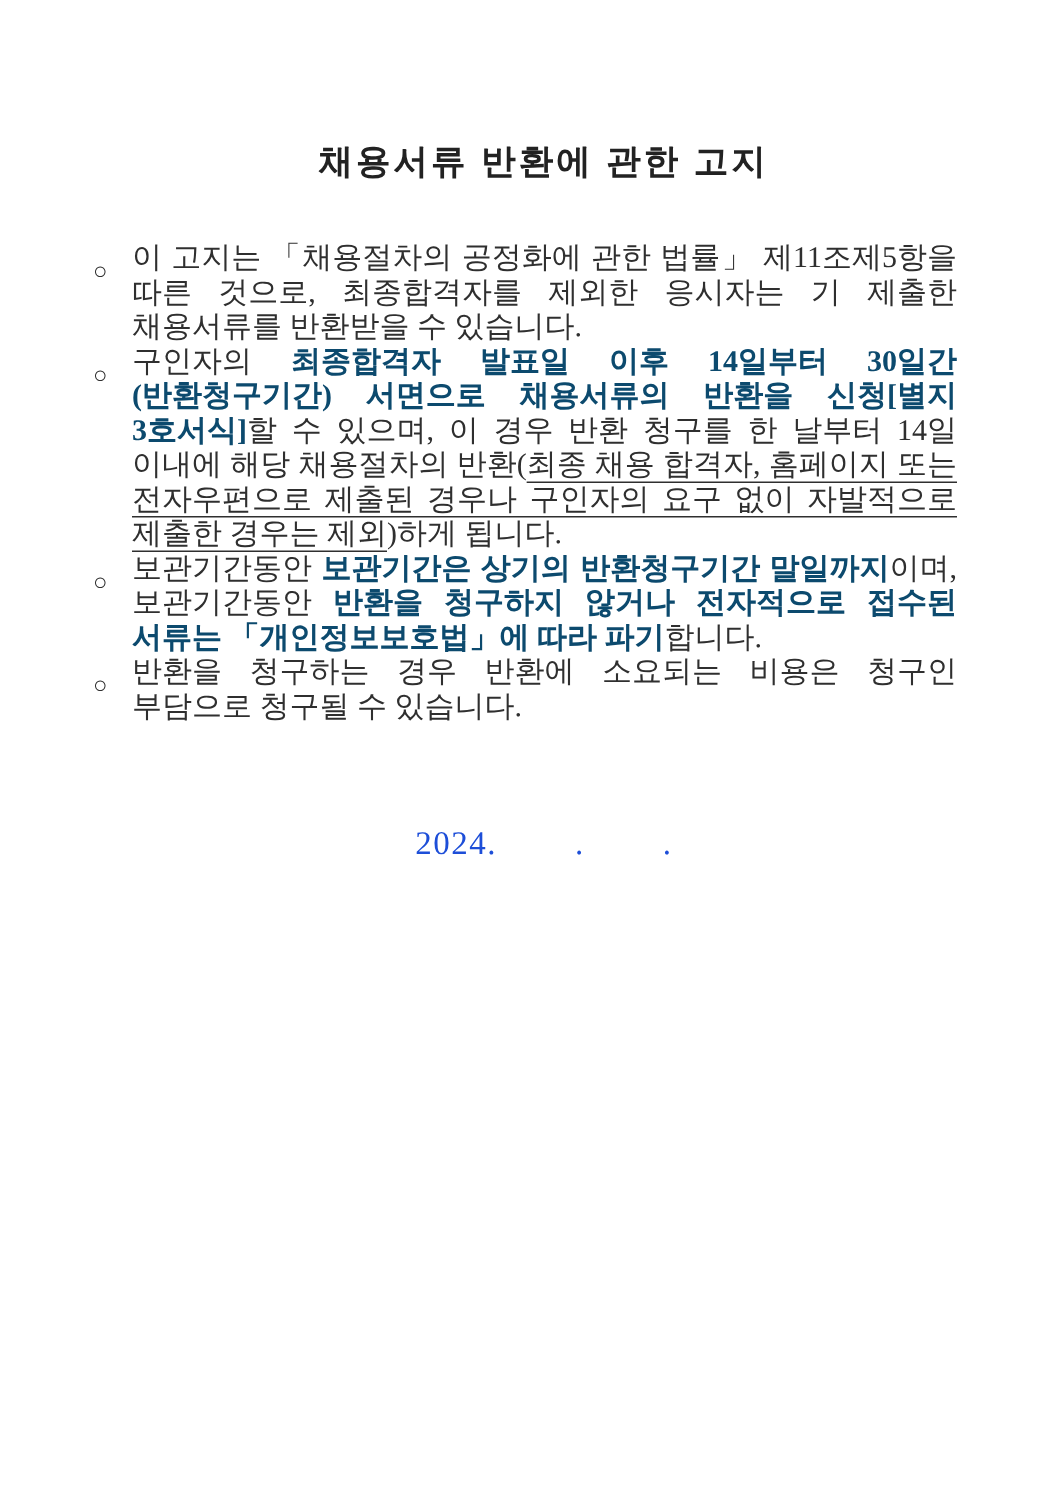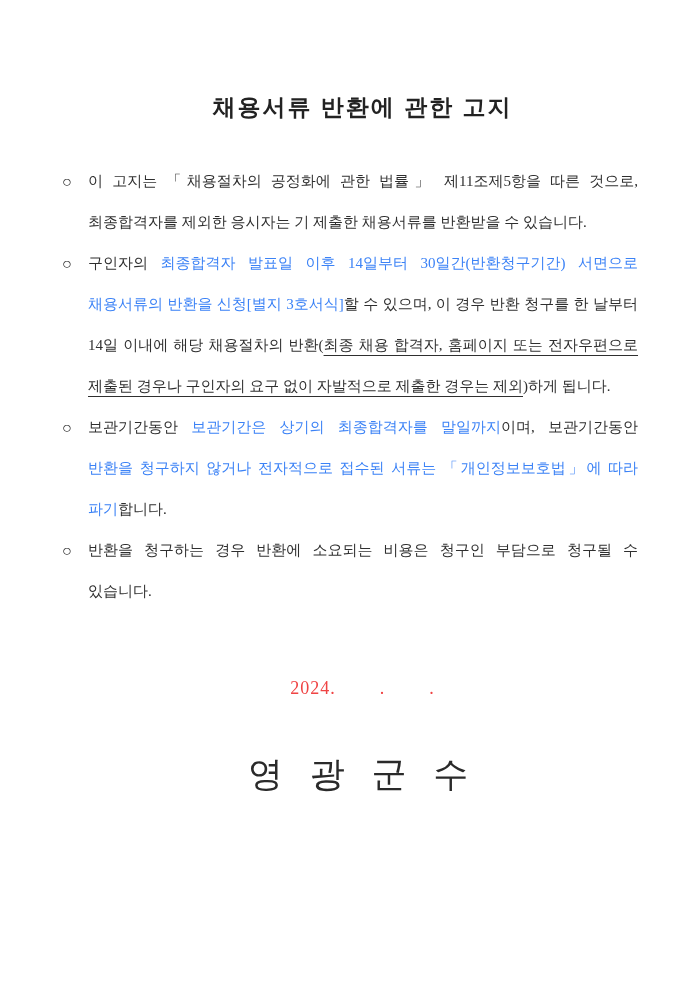--- a/index.html
+++ b/index.html
@@ -39,43 +39,43 @@
   .bullet .marker {
     flex: 0 0 26px;
     width: 26px;
     font-size: 16px;
     line-height: 41.5px;
     color: #2f2f2f;
   }
   .bullet .text {
     flex: 1 1 auto;
     margin: 0;
-    font-size: 15px;
-    line-height: 41px;
+    font-size: 20px;
+    line-height: 23px;
     text-align: justify;
     text-justify: inter-character;
     word-break: keep-all;
     color: #2f2f2f;
   }
   .bullet .text span.b {
-    font-weight: 400;
-    color: #3b82f6;
+    font-weight: 700;
+    color: #0c4a6e;
   }
   .bullet .text span.u {
     text-decoration: underline;
     text-underline-offset: 5px;
     text-decoration-thickness: 1px;
   }
   .doc-date {
     margin-top: 66px;
     text-align: center;
-    font-size: 18px;
+    font-size: 22px;
     letter-spacing: 1px;
     white-space: pre;
-    color: #ef4444;
+    color: #1d4ed8;
   }
   .doc-signature {
     margin-top: 52px;
     text-align: center;
     font-size: 35px;
     letter-spacing: 9px;
     color: #2a2a2a;
     font-weight: 400;
   }
 </style>
@@ -90,25 +90,24 @@
       <div class="bullet">
         <span class="marker">○</span>
         <p class="text"><span class="">이 고지는 「채용절차의 공정화에 관한 법률」 제11조제5항을 따른 것으로, 최종합격자를 제외한 응시자는 기 제출한 채용서류를 반환받을 수 있습니다.</span></p>
       </div>
       <div class="bullet">
         <span class="marker">○</span>
         <p class="text"><span class="">구인자의 </span><span class="b ">최종합격자 발표일 이후 14일부터 30일간(반환청구기간) 서면으로 채용서류의 반환을 신청[별지 3호서식]</span><span class="">할 수 있으며, 이 경우 반환 청구를 한 날부터 14일 이내에 해당 채용절차의 반환(</span><span class="u">최종 채용 합격자, 홈페이지 또는 전자우편으로 제출된 경우나 구인자의 요구 없이 자발적으로 제출한 경우는 제외</span><span class="">)하게 됩니다.</span></p>
       </div>
       <div class="bullet">
         <span class="marker">○</span>
-        <p class="text"><span class="">보관기간동안 </span><span class="b ">보관기간은 상기의 최종합격자를 말일까지</span><span class="">이며, 보관기간동안 </span><span class="b ">반환을 청구하지 않거나 전자적으로 접수된 서류는 「개인정보보호법」에 따라 파기</span><span class="">합니다.</span></p>
+        <p class="text"><span class="">보관기간동안 </span><span class="b ">보관기간은 상기의 반환청구기간 말일까지</span><span class="">이며, 보관기간동안 </span><span class="b ">반환을 청구하지 않거나 전자적으로 접수된 서류는 「개인정보보호법」에 따라 파기</span><span class="">합니다.</span></p>
       </div>
       <div class="bullet">
         <span class="marker">○</span>
         <p class="text"><span class="">반환을 청구하는 경우 반환에 소요되는 비용은 청구인 부담으로 청구될 수 있습니다.</span></p>
       </div>
     </div>
 
   <div class="doc-date">2024.        .        .</div>
 
-  <div class="doc-signature">영 광 군 수</div>
 
 </div>
 
 </body></html>

